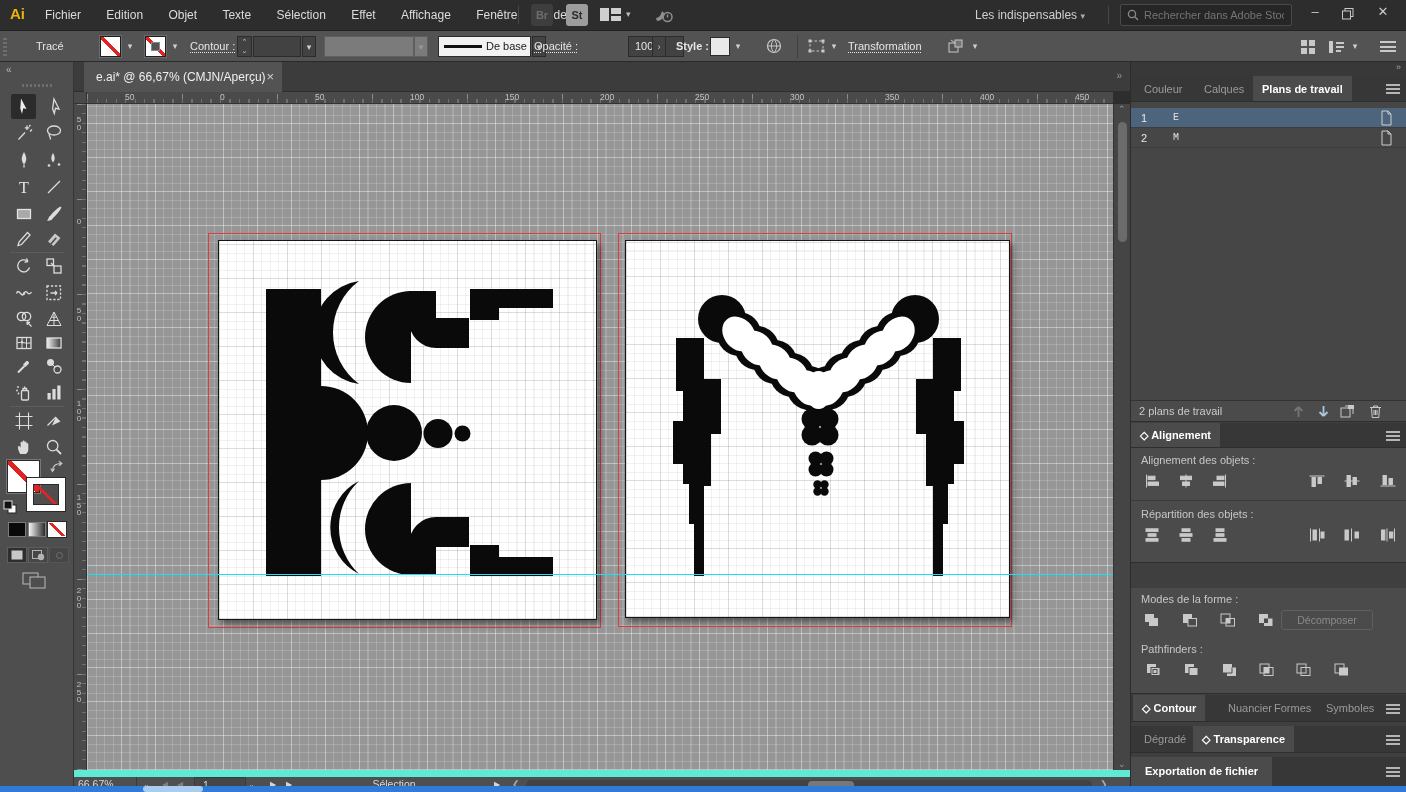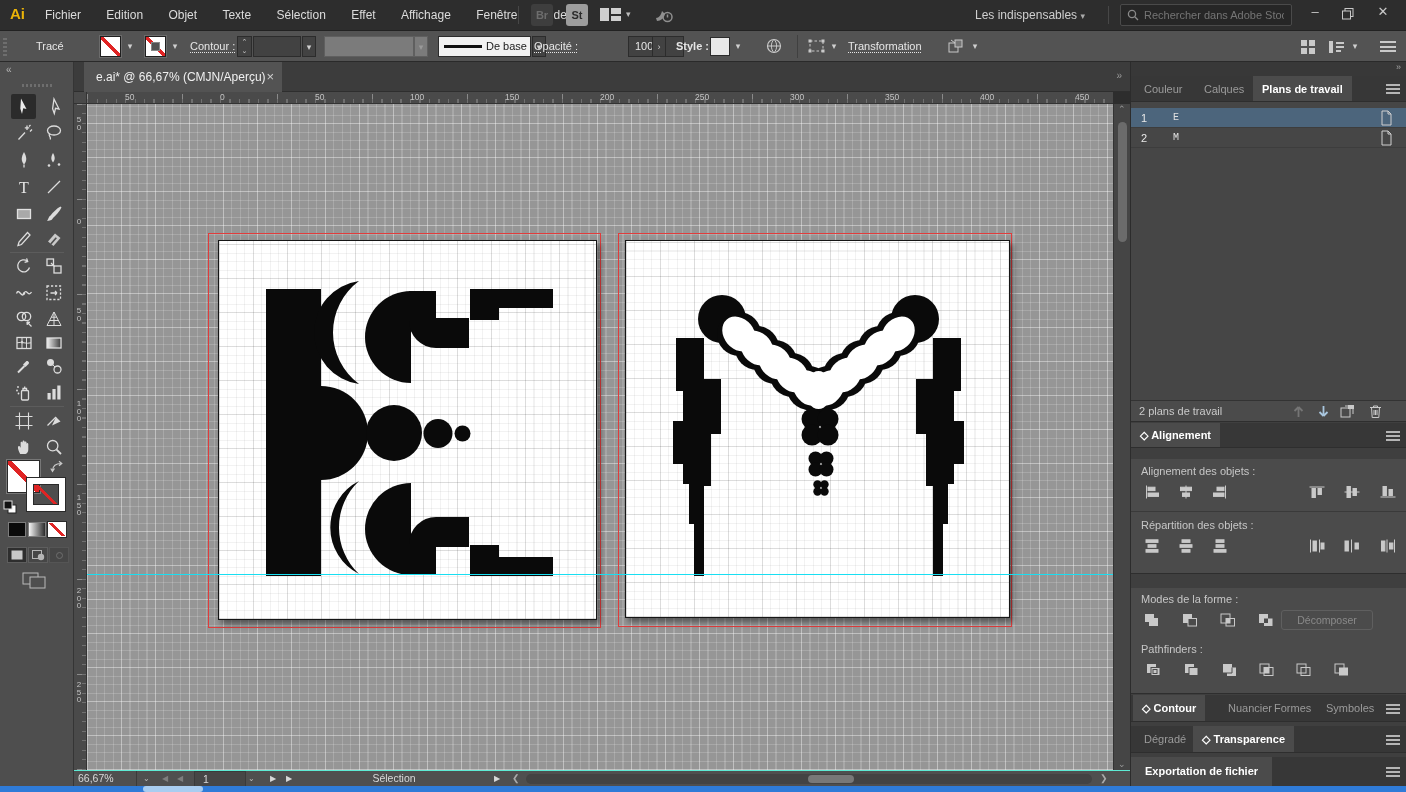--- a/index.html
+++ b/index.html
@@ -63,21 +63,21 @@
     background-image:
       repeating-linear-gradient(0deg,rgba(0,0,0,.05) 0 1px,transparent 1px 8.5px),
       repeating-linear-gradient(90deg,rgba(0,0,0,.05) 0 1px,transparent 1px 8.5px),
       repeating-linear-gradient(0deg,rgba(0,0,0,.09) 0 1px,transparent 1px 34px),
       repeating-linear-gradient(90deg,rgba(0,0,0,.09) 0 1px,transparent 1px 34px);}
   .redguide{position:absolute;border:1px solid #e03c3c;}
   #cyanguide{left:0;top:470px;width:1026px;height:1px;background:#18dff2;}
   
   #vscroll{left:1113px;top:104px;width:17px;height:666px;background:#454545;border-left:1px solid #333;color:#9a9a9a;}
   #vthumb{left:4px;top:18px;width:9px;height:120px;background:#6b6b6b;border-radius:5px;}
-  #statusbar{left:74px;top:770px;width:1056px;height:16px;background:#4f4f4f;border-top:1px solid #5eead4;color:#d8d8d8;font-size:10.5px;}
+  #statusbar{left:74px;top:770px;width:1056px;height:16px;background:#4f4f4f;border-top:7px solid #5eead4;color:#d8d8d8;font-size:10.5px;}
   .sb{position:absolute;top:0;height:16px;line-height:15px;}
   #hthumb{position:absolute;left:734px;top:4px;width:46px;height:8px;background:#787878;border-radius:4px;}
   
   #rightcol{left:1130px;top:62px;width:276px;height:724px;background:#3f3f3f;border-left:1px solid #2c2c2c;color:#c9c9c9;font-size:11px;}
   .ptabbar{position:absolute;left:0;width:276px;background:#373737;border-bottom:1px solid #2e2e2e;}
   .ptab{position:absolute;top:0;height:100%;line-height:26px;padding:0 9px;color:#9b9b9b;}
   .ptab.active{background:#4b4b4b;color:#ffffff;font-weight:bold;}
   .pbody{position:absolute;left:0;width:276px;background:#4b4b4b;}
   .hamb{position:absolute;right:7px;width:14px;height:10px;border-top:2px solid #b5b5b5;border-bottom:2px solid #b5b5b5;}
   .hamb:after{content:"";position:absolute;left:0;top:2px;width:14px;height:2px;background:#b5b5b5;}
@@ -607,21 +607,21 @@
           </svg></span>
       <span class="abs" style="left:237px;top:3px;"><svg width="15" height="15">
             <path d="M2,3.5 H13 M5.5,3.5 V2 H9.5 V3.5 M3.5,3.5 L4.2,13.5 H10.8 L11.5,3.5 M6,6 V11 M7.5,6 V11 M9,6 V11" fill="none" stroke="#c9c9c9"></path>
           </svg></span>
     </div>
 
     <div class="ptabbar" style="top:361px;height:25px;">
       <span class="ptab active" style="left:0px;line-height:25px;"><span>◇</span> <span>Alignement</span></span>
       <span class="hamb" style="top:8px;"></span>
     </div>
-    <div class="pbody" style="top:397px;height:115px;border-bottom:1px solid #2e2e2e;">
+    <div class="pbody" style="top:386px;height:115px;border-bottom:1px solid #2e2e2e;">
       <span class="plabel" style="top:6px;">Alignement des objets :</span>
       <span class="aicon" style="left:10px;top:24px;">
           <svg width="16" height="14">
             <line x1="2.5" y1="0.5" x2="2.5" y2="13.5"></line>
             <rect x="4" y="2.2" width="7" height="3.4"></rect>
             <rect x="4" y="8" width="10.5" height="3.4"></rect>
           </svg>
         </span>
       <span class="aicon" style="left:44px;top:24px;">
           <svg width="16" height="14">

